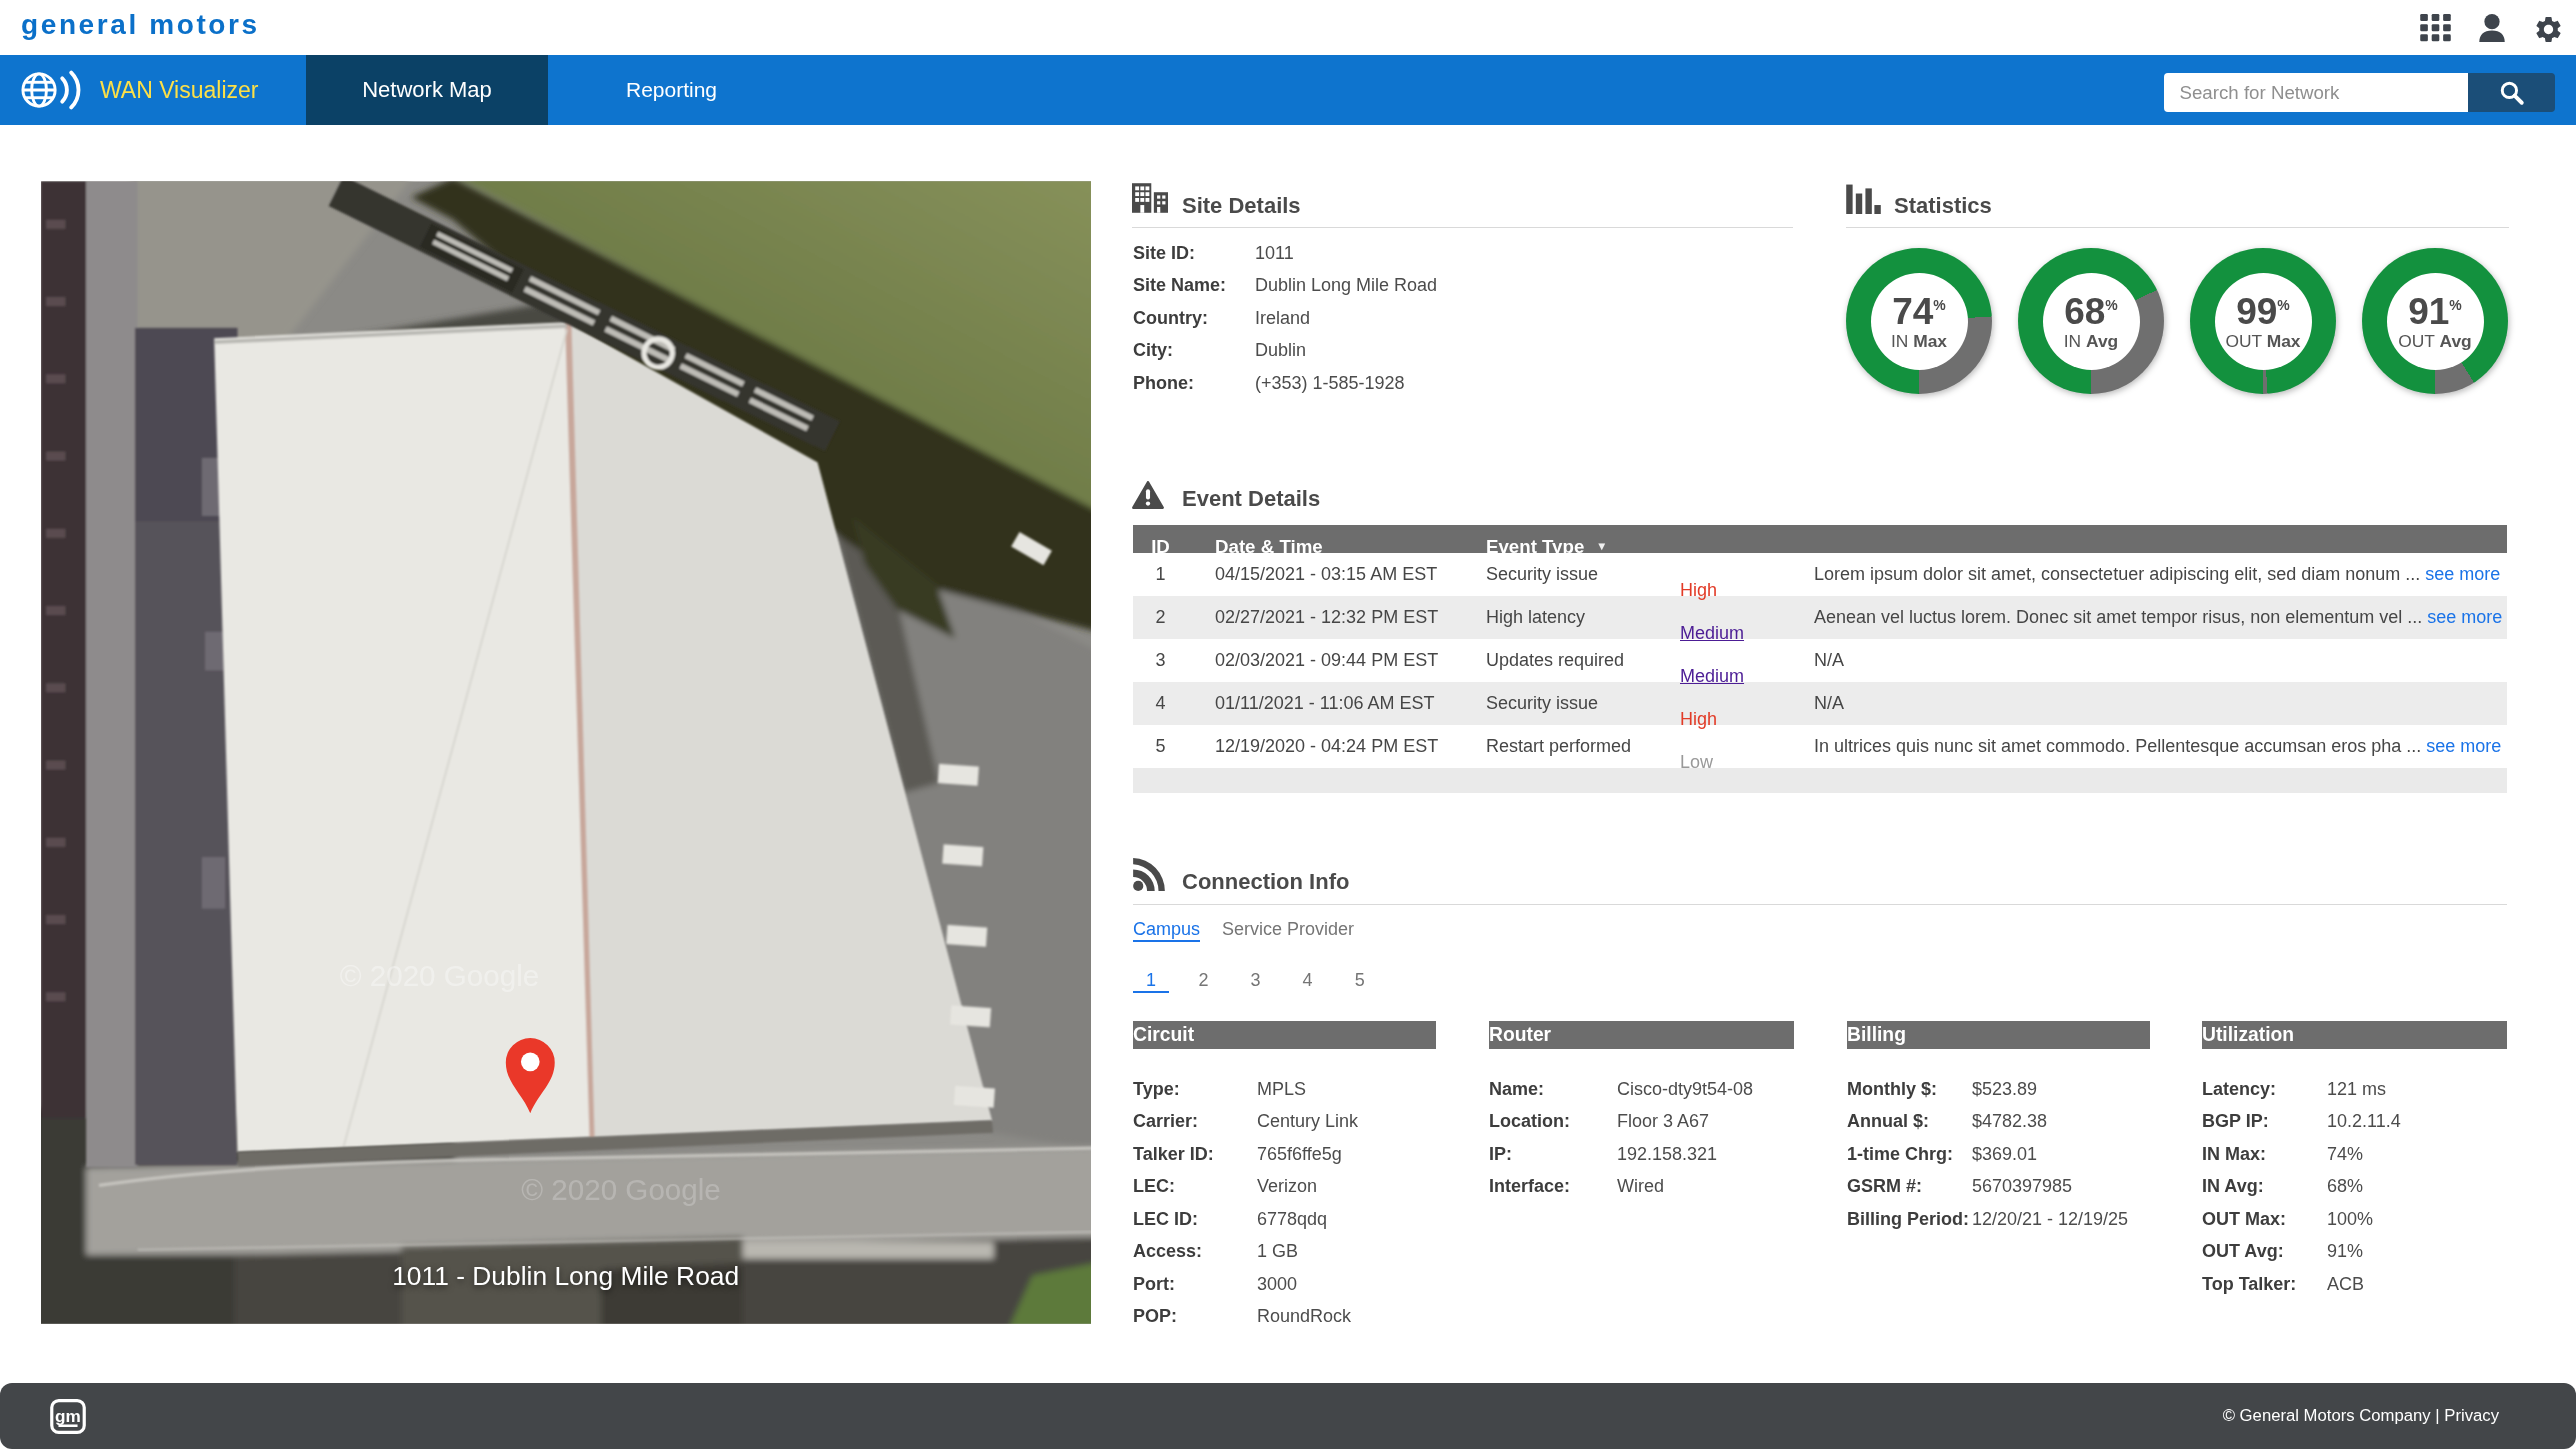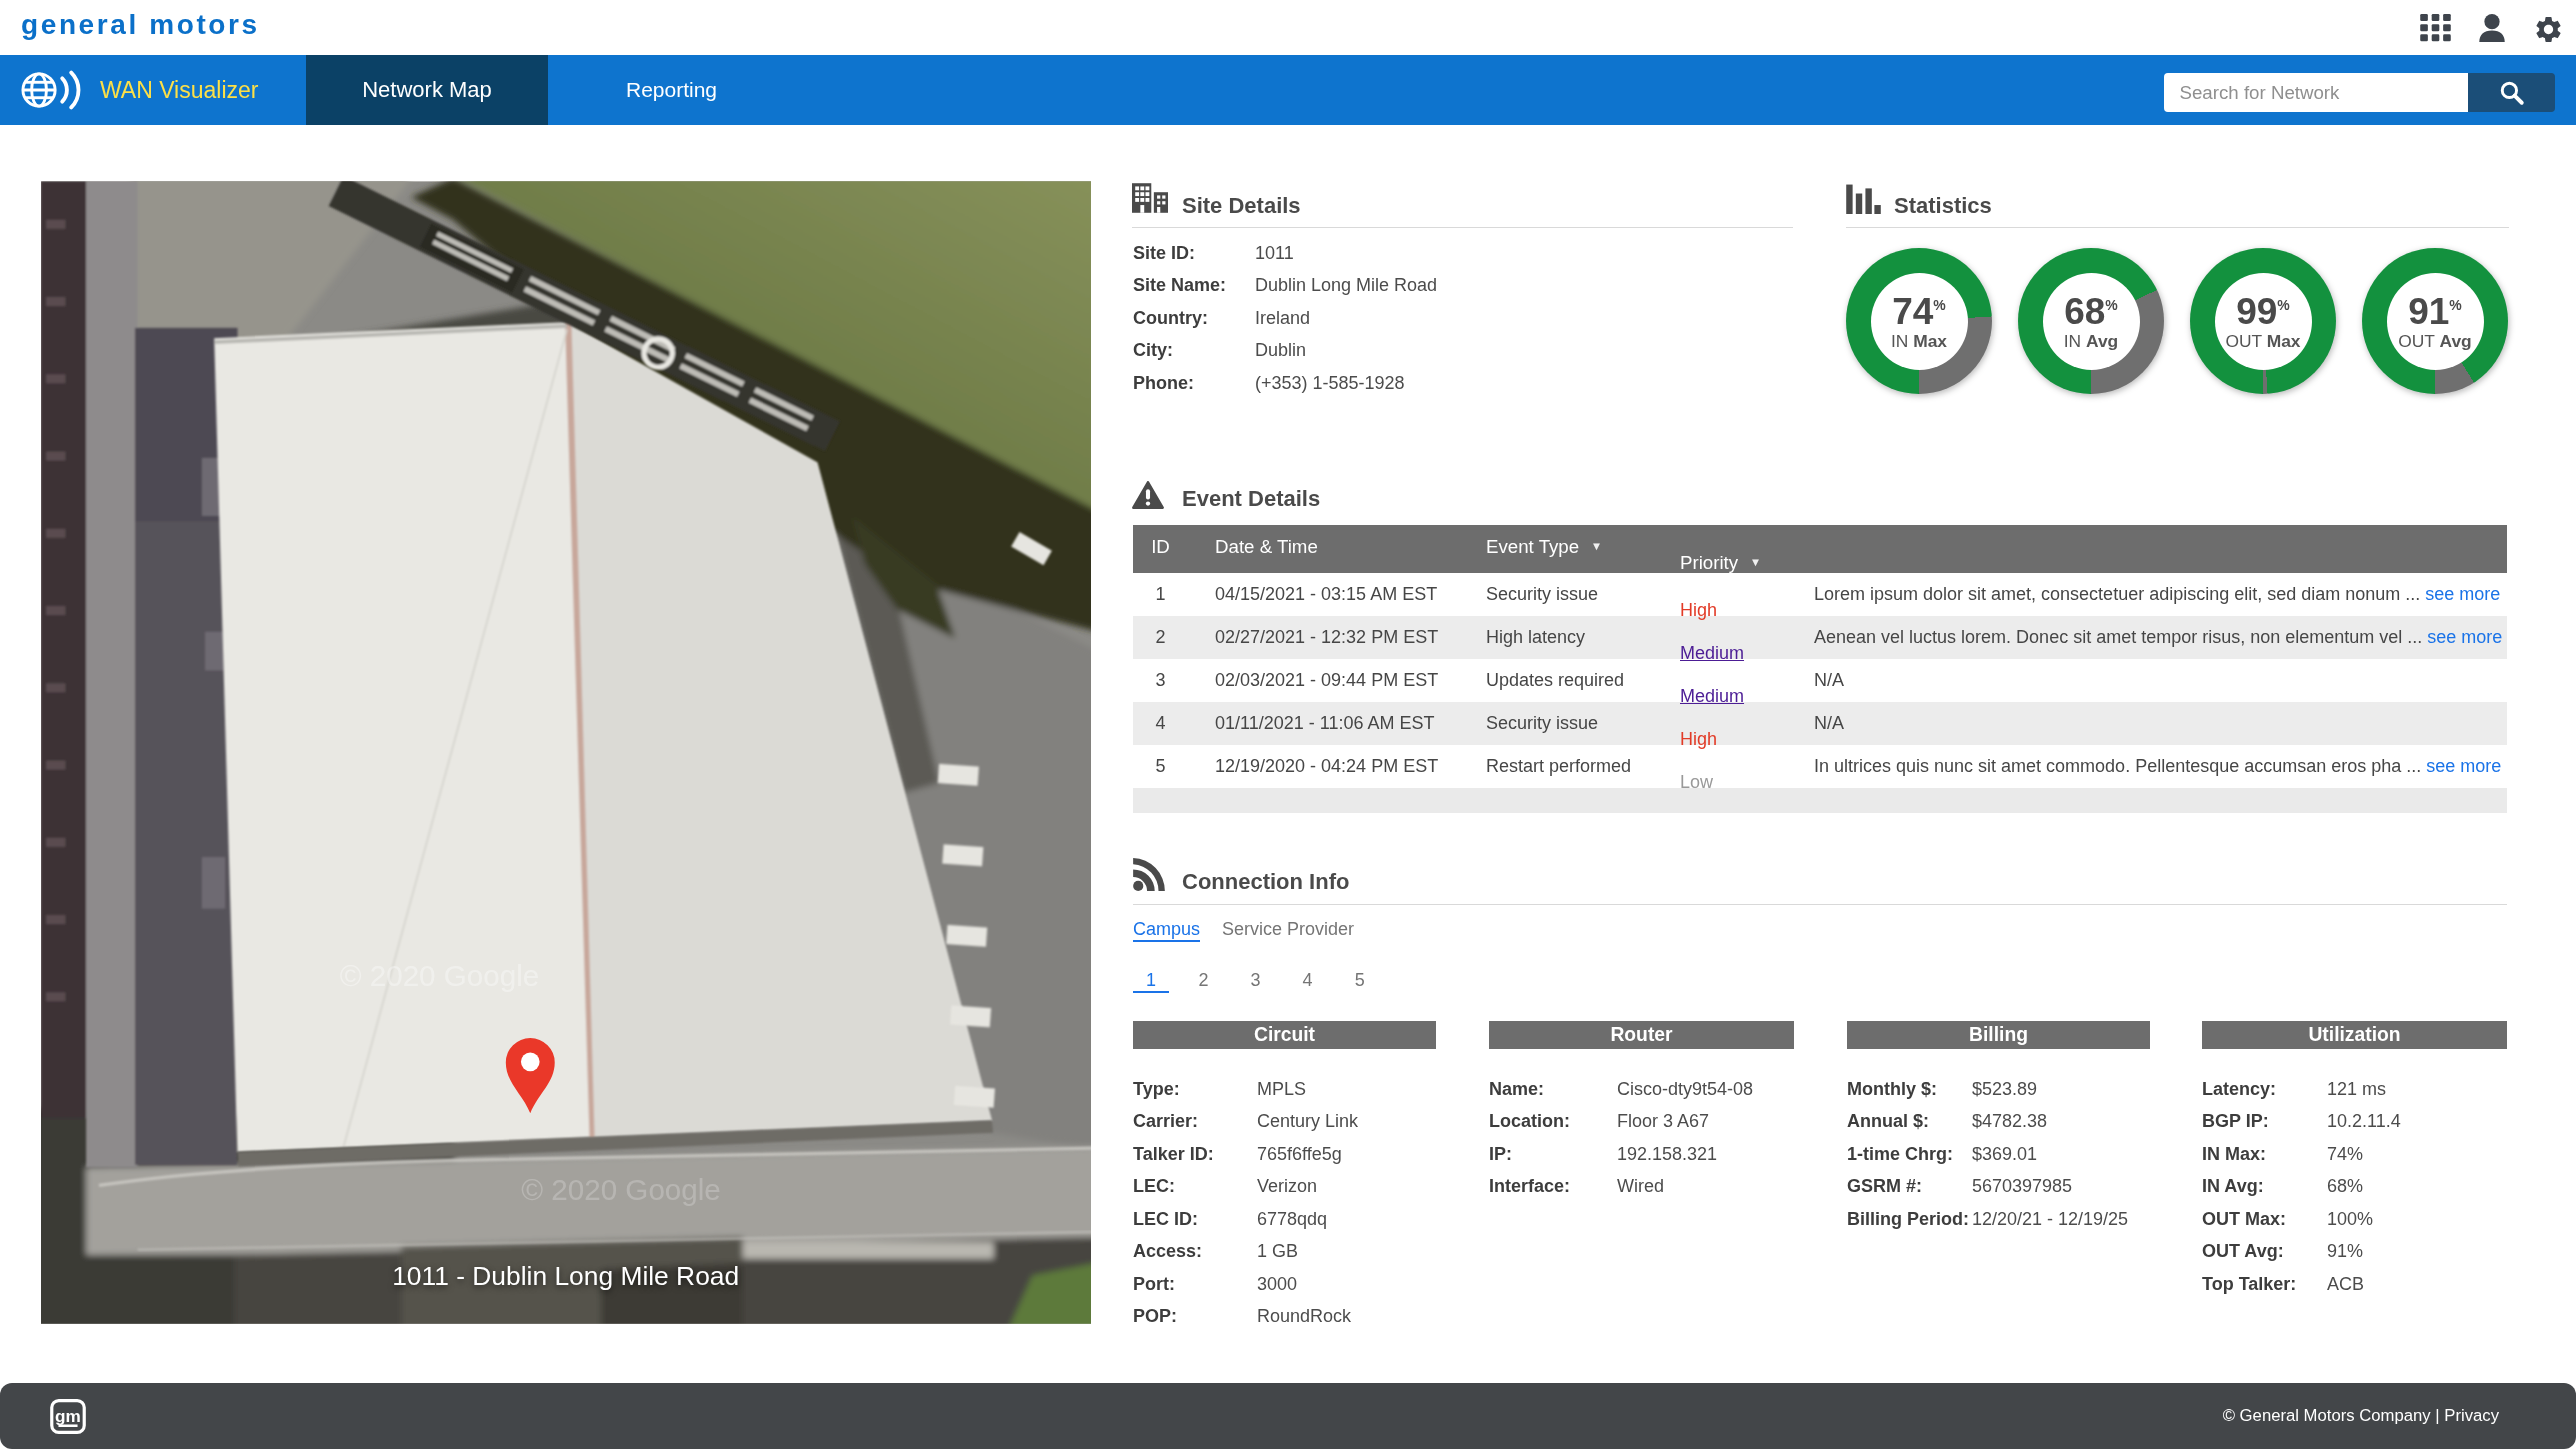--- a/index.html
+++ b/index.html
@@ -30,40 +30,40 @@
 
 
 .donut { position:absolute; width:146px; height:146px; border-radius:50%; filter:drop-shadow(1.9px 2.6px 3.2px rgba(0,0,0,0.28)); }
 .donut .hole { position:absolute; left:24.5px; top:24.5px; width:97px; height:97px; border-radius:50%; background:#fff; text-align:center; }
 .donut .num { font-size:37px; font-weight:bold; color:#4a4a4a; line-height:28px; margin-top:18px; }
 .donut .pct { font-size:14px; vertical-align:14px; font-weight:bold; }
 .donut .dlab { font-size:17.4px; color:#555; margin-top:5.8px; }
 
 
 #evtable { position:absolute; left:1133px; top:525px; width:1374px; font-size:18px; color:#464646; }
-.evhead { display:flex; height:48px; line-height:44px; background:#6d6d6d; color:#fff; font-weight:normal; font-size:18.7px; }
+.evhead { display:flex; height:28px; line-height:44px; background:#6d6d6d; color:#fff; font-weight:bold; font-size:18.7px; }
 .evrow { display:flex; height:43px; line-height:43px; }
 .evrow.alt { background:#ececec; }
 .c1 { width:55px; text-align:center; flex:none; }
 .c2 { width:280px; padding-left:27px; flex:none; }
 .c3 { width:194px; padding-left:18px; flex:none; }
 .c4 { width:134px; padding-left:18px; flex:none;margin-top:16px; }
 .c5 { flex:1; padding-left:18px; white-space:nowrap; overflow:hidden; }
 .hi { color:#e23b27; }
 .med { color:#4c1d95;text-decoration:underline; }
 .lo { color:#999999; }
 .seemore { color:#1a73e8; }
 .arrowdn { font-size:11.6px; position:relative; top:-2.6px; margin-left:6.4px; opacity:0.9; }
 
 
 .tab-active { color:#1a73e8; border-bottom:2.6px solid #1a73e8; padding-bottom:1.3px; }
 .tab-idle { color:#757575; }
 
 
-.mtbar { position:absolute; height:28px; background:#6d6d6d; color:#fff; font-size:19.3px; font-weight:bold; text-align:center; line-height:28px; }
+.mtbar { position:absolute; height:28px; background:#6d6d6d; color:#fff; font-size:19.3px; font-weight:bold; text-align:left; line-height:28px; }
 
 
 #footer { position:absolute; left:0; top:1383px; width:2576px; height:66px; background:#434649;border-radius:12px; }
 #foottext { position:absolute; right:77px; top:0; height:66px; line-height:66px; color:#fff; font-size:16.7px; }
 </style>
 </head>
 <body>
 <div id="page">
 
 <div id="topbar">

